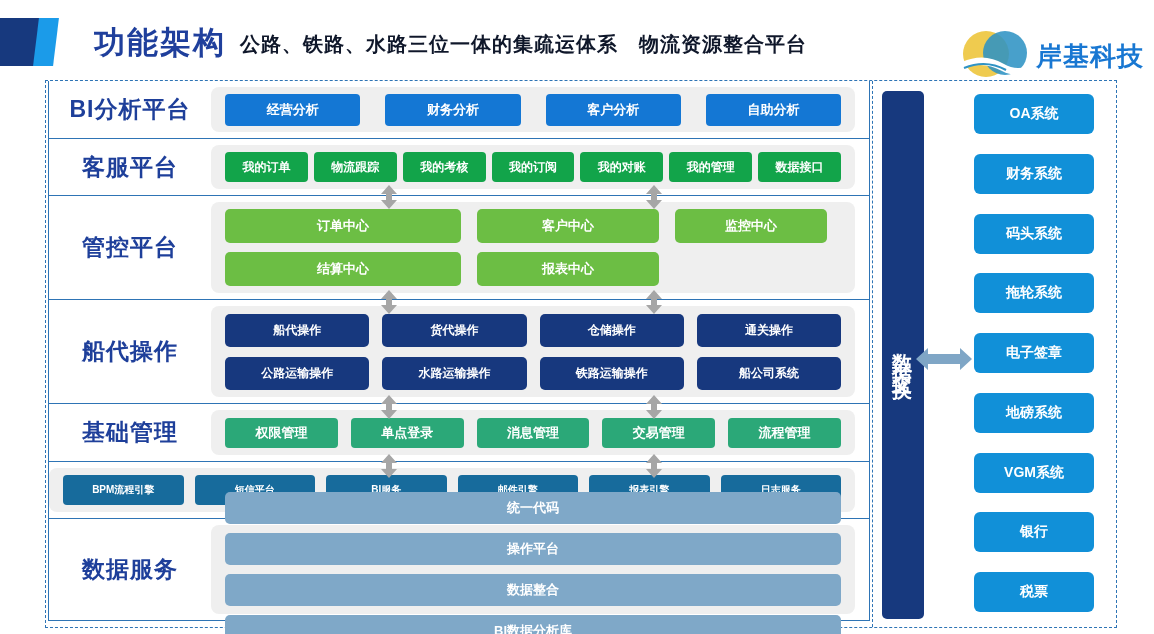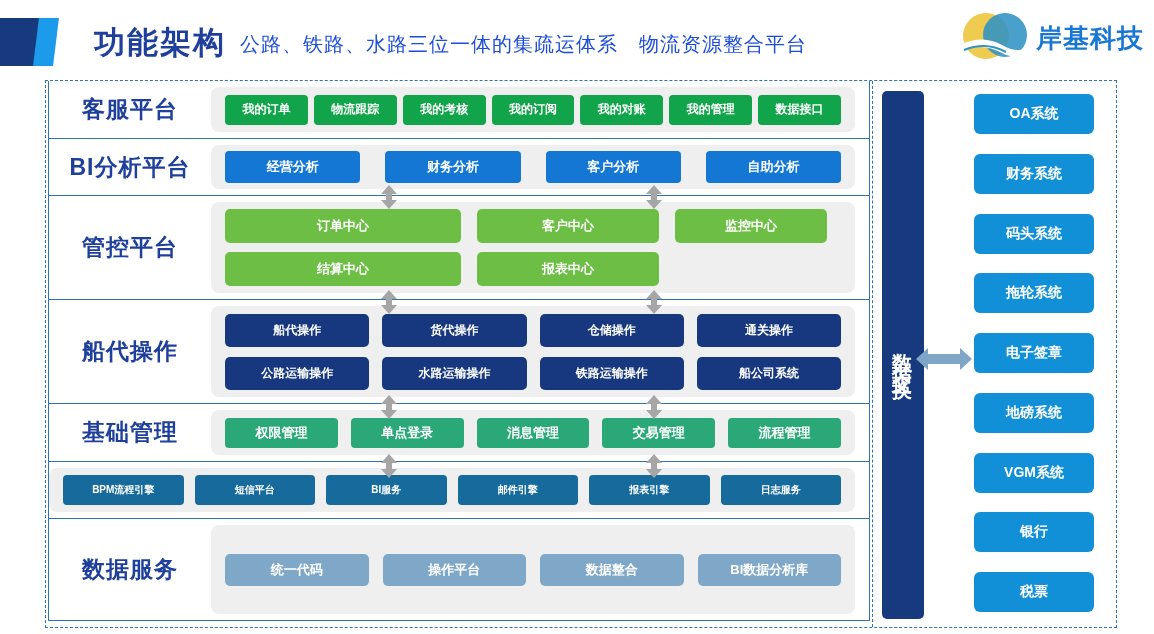--- a/index.html
+++ b/index.html
@@ -7,23 +7,23 @@
   body { font-family:"Liberation Sans","DejaVu Sans",sans-serif; }
   .canvas { position:relative; width:1154px; height:634px; background:#fff; overflow:hidden; }
 
   
   .deco-dark { position:absolute; left:-4px; top:18px; width:42px; height:48px;
                background:#17397E; transform:skewX(-7deg); }
   .deco-light { position:absolute; left:36px; top:18px; width:20px; height:48px;
                 background:#1B9BE9; transform:skewX(-7deg); }
   .page-title { position:absolute; left:70px; top:22px; font-size:31px; font-weight:bold;
                 color:#1F3F9C; letter-spacing:2px;margin-left:24px; }
-  .page-subtitle { position:absolute; left:240px; top:31px; font-size:20px; font-weight:normal;
-                   color:#1d4ed8; letter-spacing:1px;text-align:right; }
-  .logo { position:absolute; right:10px; top:8px; display:flex; align-items:center; }
+  .page-subtitle { position:absolute; left:240px; top:31px; font-size:20px; font-weight:bold;
+                   color:#0f172a; letter-spacing:1px;text-align:right; }
+  .logo { position:absolute; right:10px; top:26px; display:flex; align-items:center; }
   .logo-text { font-size:26px; font-weight:bold; color:#1877D2; letter-spacing:1px; margin-left:2px; }
 
   
   .diagram { position:absolute; left:45px; top:80px; width:1072px; height:548px;
              border:1px dashed #2E74B5; }
   .rows { position:absolute; left:2px; top:0; width:822px; }
   .row { display:flex; align-items:stretch; border:1px solid #2E74B5; margin-top:-1px; background:#fff; }
   .row:first-child { margin-top:0; border-top:none; }
   .row.sep-dashed { border-bottom-style:dashed; }
   .row-label { width:162px; display:flex; align-items:center; justify-content:center;
@@ -40,21 +40,21 @@
   .p1 { gap:6px; } .p1 .btn { flex:1; height:30px; font-size:12px; }
   .p2 { gap:25px; } .p2 .btn { flex:1; height:32px; font-size:13px; }
   .p3 { display:grid; grid-template-columns:236px 182px 152px; gap:9px 16px;
         grid-auto-rows:34px; align-content:center; }
   .p3 .btn { font-size:13px; border-radius:5px; }
   .p4 { display:grid; grid-template-columns:repeat(4,1fr); gap:10px 13px;
         grid-auto-rows:33px; align-content:center; }
   .p4 .btn { font-size:12px; border-radius:5px; }
   .p5 { gap:13px; } .p5 .btn { flex:1; height:30px; font-size:13px; }
   .p6 { gap:11px; } .p6 .btn { flex:1; height:30px; font-size:10px; }
-  .p7 { display:grid; grid-template-columns:1fr 1fr 1fr 1fr; gap:9px 14px;
+  .p7 { display:grid; grid-template-columns:1fr; gap:9px 14px;
         grid-auto-rows:32px; align-content:center; }
   .p7 .btn { font-size:13px; border-radius:5px; }
 
   
   .rows-dashed-edge { position:absolute; left:826px; top:0; height:546px;
                       border-left:1px dashed #2E74B5; }
 
   
   .exchange-bar { position:absolute; left:836px; top:10px; width:42px; height:528px;
                   background:var(--bg,#17397E); border-radius:5px;
@@ -90,41 +90,41 @@
         <path d="M0 36 Q22 26 42 38 Q56 46 72 38 L72 44 Q55 53 40 45 Q20 34 0 43 Z" fill="#fff"></path>
         <path d="M2 42 Q24 33 44 44" stroke="#2F93C4" stroke-width="2" fill="none"></path>
       </svg>
     </span>
     <span class="logo-text">岸基科技</span>
   </div>
 
   <div class="diagram">
 
     <div class="rows">
+      <section class="row r2">
+        <div class="row-label">BI分析平台</div>
+        <div class="panel panel-flex p2" style="--bg: #1477D4;">
+
+        <button class="btn">经营分析</button>
+            <button class="btn">财务分析</button>
+            <button class="btn">客户分析</button>
+            <button class="btn">自助分析</button>
+          </div>
+      </section>
       <section class="row r1 sep-dashed">
         <div class="row-label">客服平台</div>
         <div class="panel panel-flex p1" style="--bg: #12A44A;">
 
         <button class="btn">我的订单</button>
             <button class="btn">物流跟踪</button>
             <button class="btn">我的考核</button>
             <button class="btn">我的订阅</button>
             <button class="btn">我的对账</button>
             <button class="btn">我的管理</button>
             <button class="btn">数据接口</button>
-          </div>
-      </section>
-      <section class="row r2">
-        <div class="row-label">BI分析平台</div>
-        <div class="panel panel-flex p2" style="--bg: #1477D4;">
-
-        <button class="btn">经营分析</button>
-            <button class="btn">财务分析</button>
-            <button class="btn">客户分析</button>
-            <button class="btn">自助分析</button>
           </div>
       </section>
       <section class="row r3 sep-dashed">
         <div class="row-label">管控平台</div>
         <div class="panel p3" style="--bg: #6CBE44;">
 
         <button class="btn">订单中心</button>
             <button class="btn">客户中心</button>
             <button class="btn">监控中心</button>
             <button class="btn">结算中心</button>

